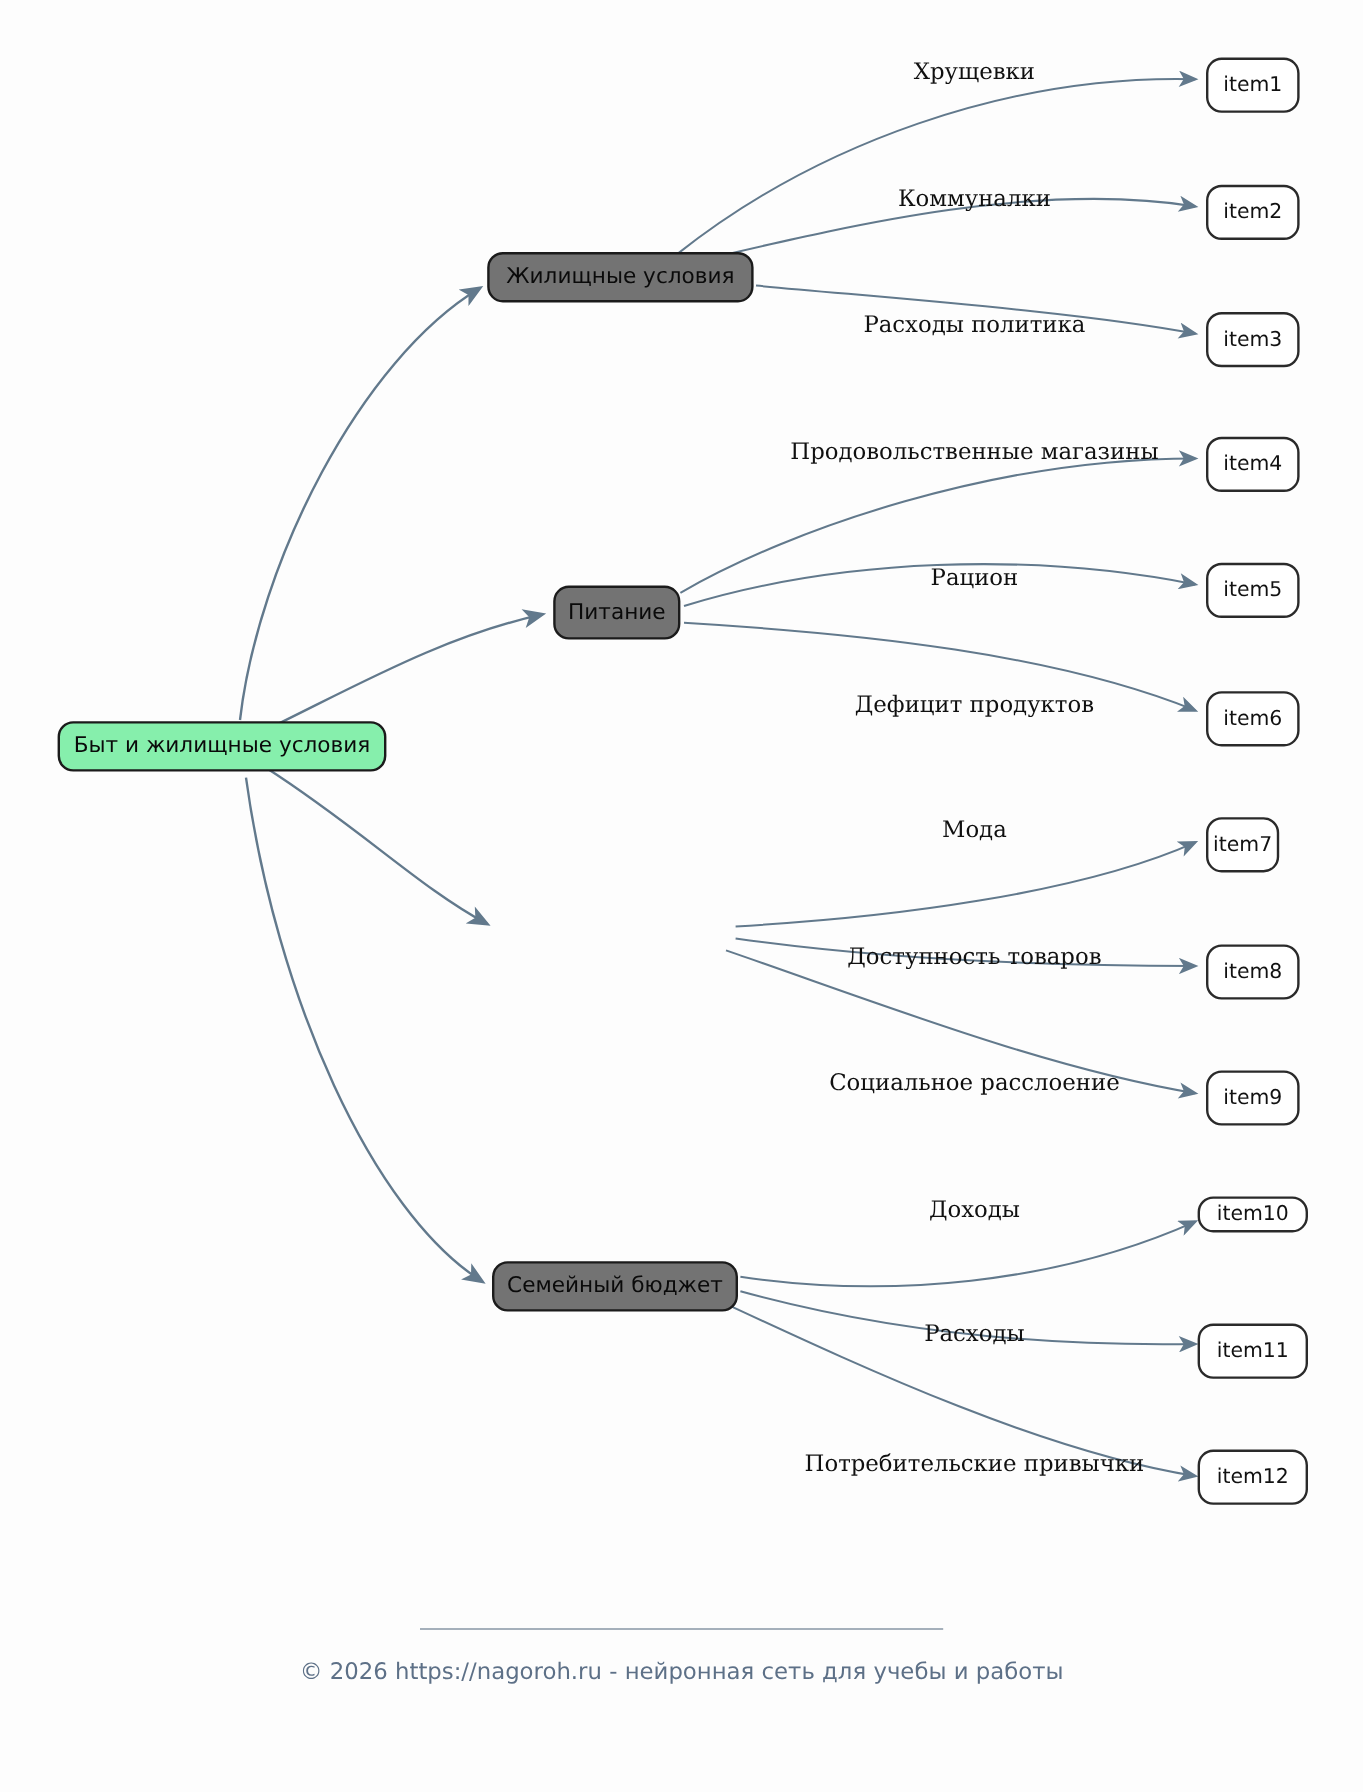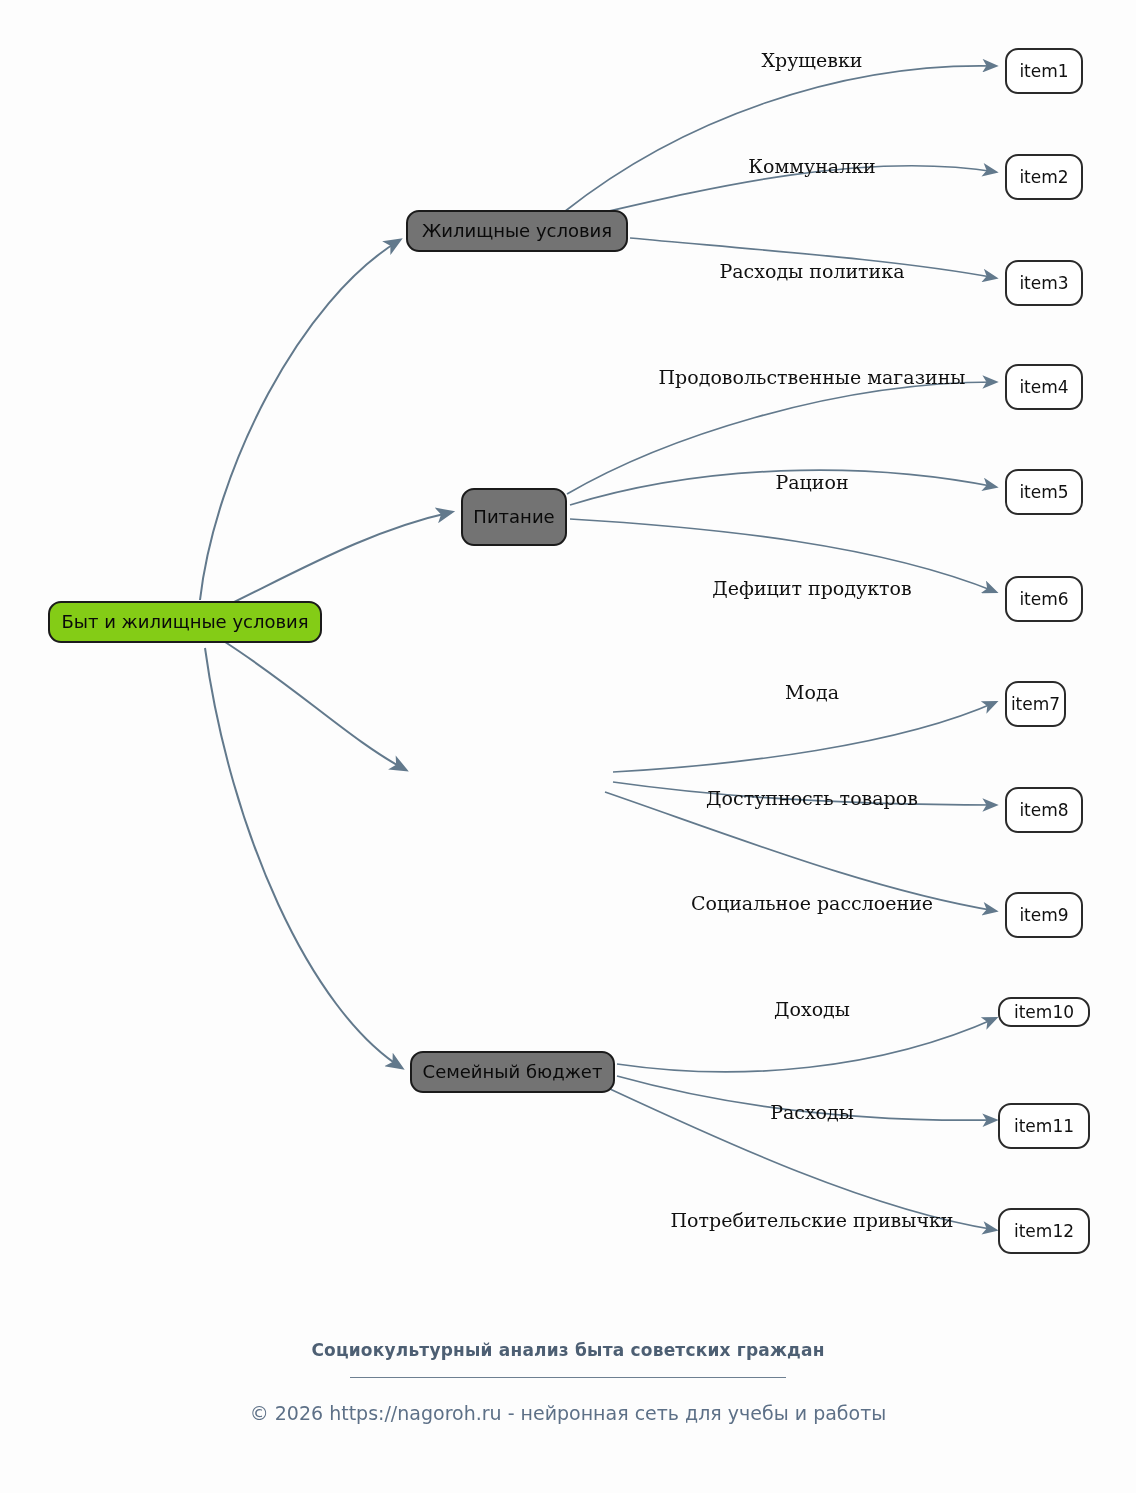--- a/index.html
+++ b/index.html
@@ -28,21 +28,21 @@
   .node {
     position: absolute;
     box-sizing: border-box;
     display: flex;
     align-items: center;
     justify-content: center;
     white-space: nowrap;
     line-height: 1;
   }
   .node-root {
-    background: #84cc16;
+    background: #86efac;
     border: 2px solid #1b1b1b;
     border-radius: 13px;
     color: #0a0a0a;
     font-size: 18px;
     padding: 0 14px;
   }
   .node-branch {
     background: #737373;
     border: 2px solid #1b1b1b;
     border-radius: 13px;
@@ -131,21 +131,21 @@
     </g>
   </svg>
 
   <div class="node node-root" style="left:48px; top:601px; width:274px; height:42px;">
     <span>Быт и жилищные условия</span>
   </div>
 
   <div class="node node-branch" style="left:406px; top:210px; width:222px; height:42px;">
     <span>Жилищные условия</span>
   </div>
-  <div class="node node-branch" style="left:461px; top:488px; width:106px; height:58px;">
+  <div class="node node-branch" style="left:461px; top:488px; width:106px; height:45px;">
     <span>Питание</span>
   </div>
   <div class="node node-branch" style="left:410px; top:1051px; width:205px; height:42px;">
     <span>Семейный бюджет</span>
   </div>
 
   <div class="node node-leaf" style="left:1005px; top:48px; width:78px; height:46px;">
     <span>item1</span>
   </div>
   <div class="node node-leaf" style="left:1005px; top:154px; width:78px; height:46px;">
@@ -189,18 +189,17 @@
   <div class="edge-label" style="left:812px; top:482px;">Рацион</div>
   <div class="edge-label" style="left:812px; top:588px;">Дефицит продуктов</div>
   <div class="edge-label" style="left:812px; top:692px;">Мода</div>
   <div class="edge-label" style="left:812px; top:798px;">Доступность товаров</div>
   <div class="edge-label" style="left:812px; top:903px;">Социальное расслоение</div>
   <div class="edge-label" style="left:812px; top:1009px;">Доходы</div>
   <div class="edge-label" style="left:812px; top:1112px;">Расходы</div>
   <div class="edge-label" style="left:812px; top:1220px;">Потребительские привычки</div>
 
   <div id="footer" style="top:1340px;">
-    <div class="footer-title">Социокультурный анализ быта советских граждан</div>
     <div class="footer-rule"></div>
     <div class="footer-copy">© 2026 https://nagoroh.ru - нейронная сеть для учебы и работы</div>
   </div>
 
 </div>
 
 </body></html>

